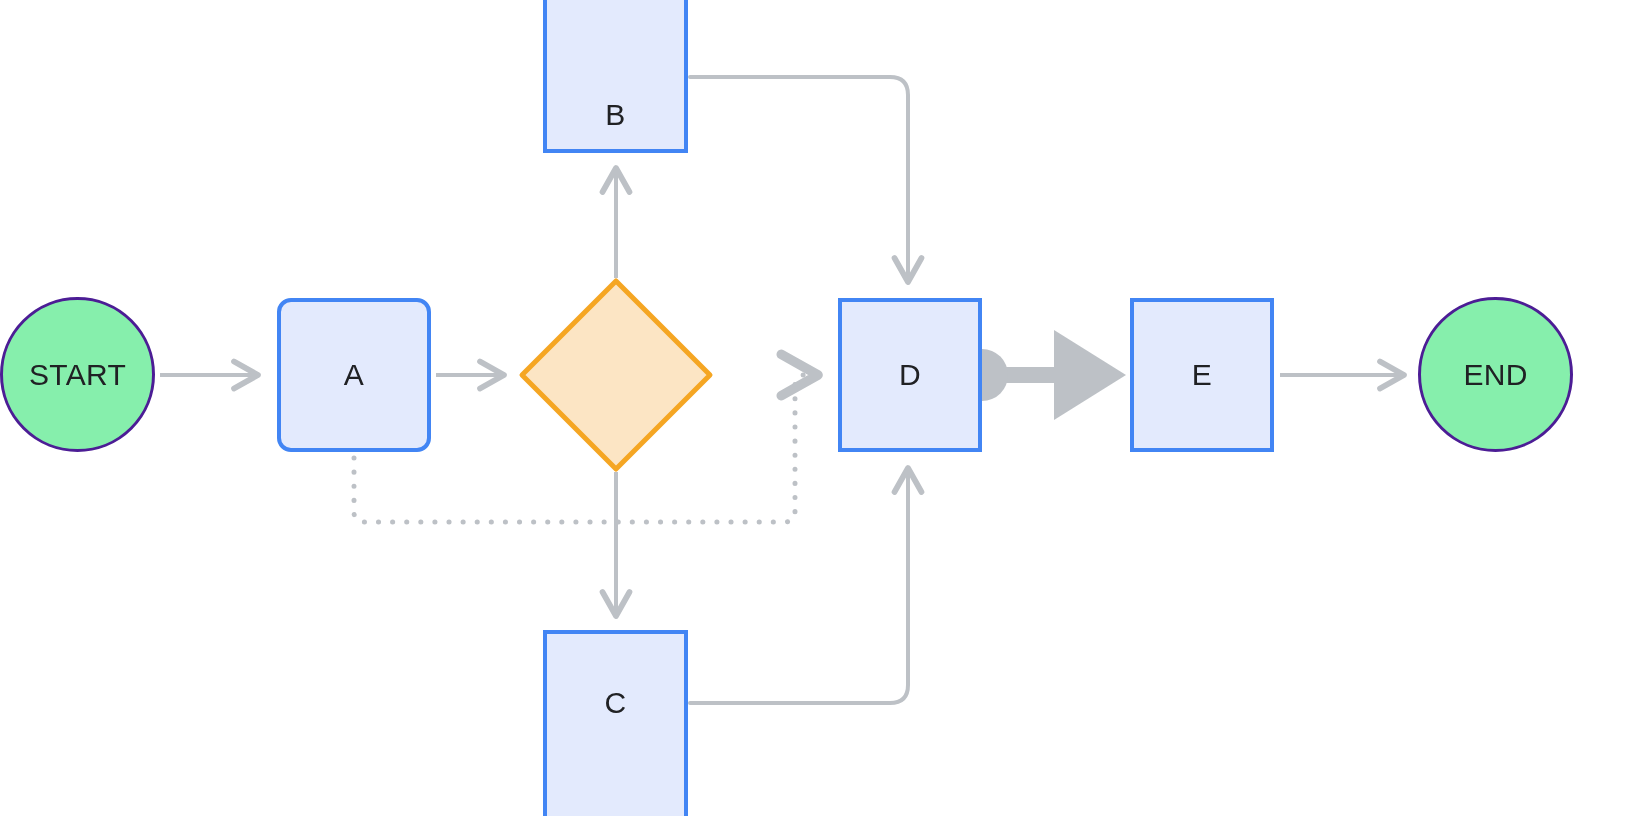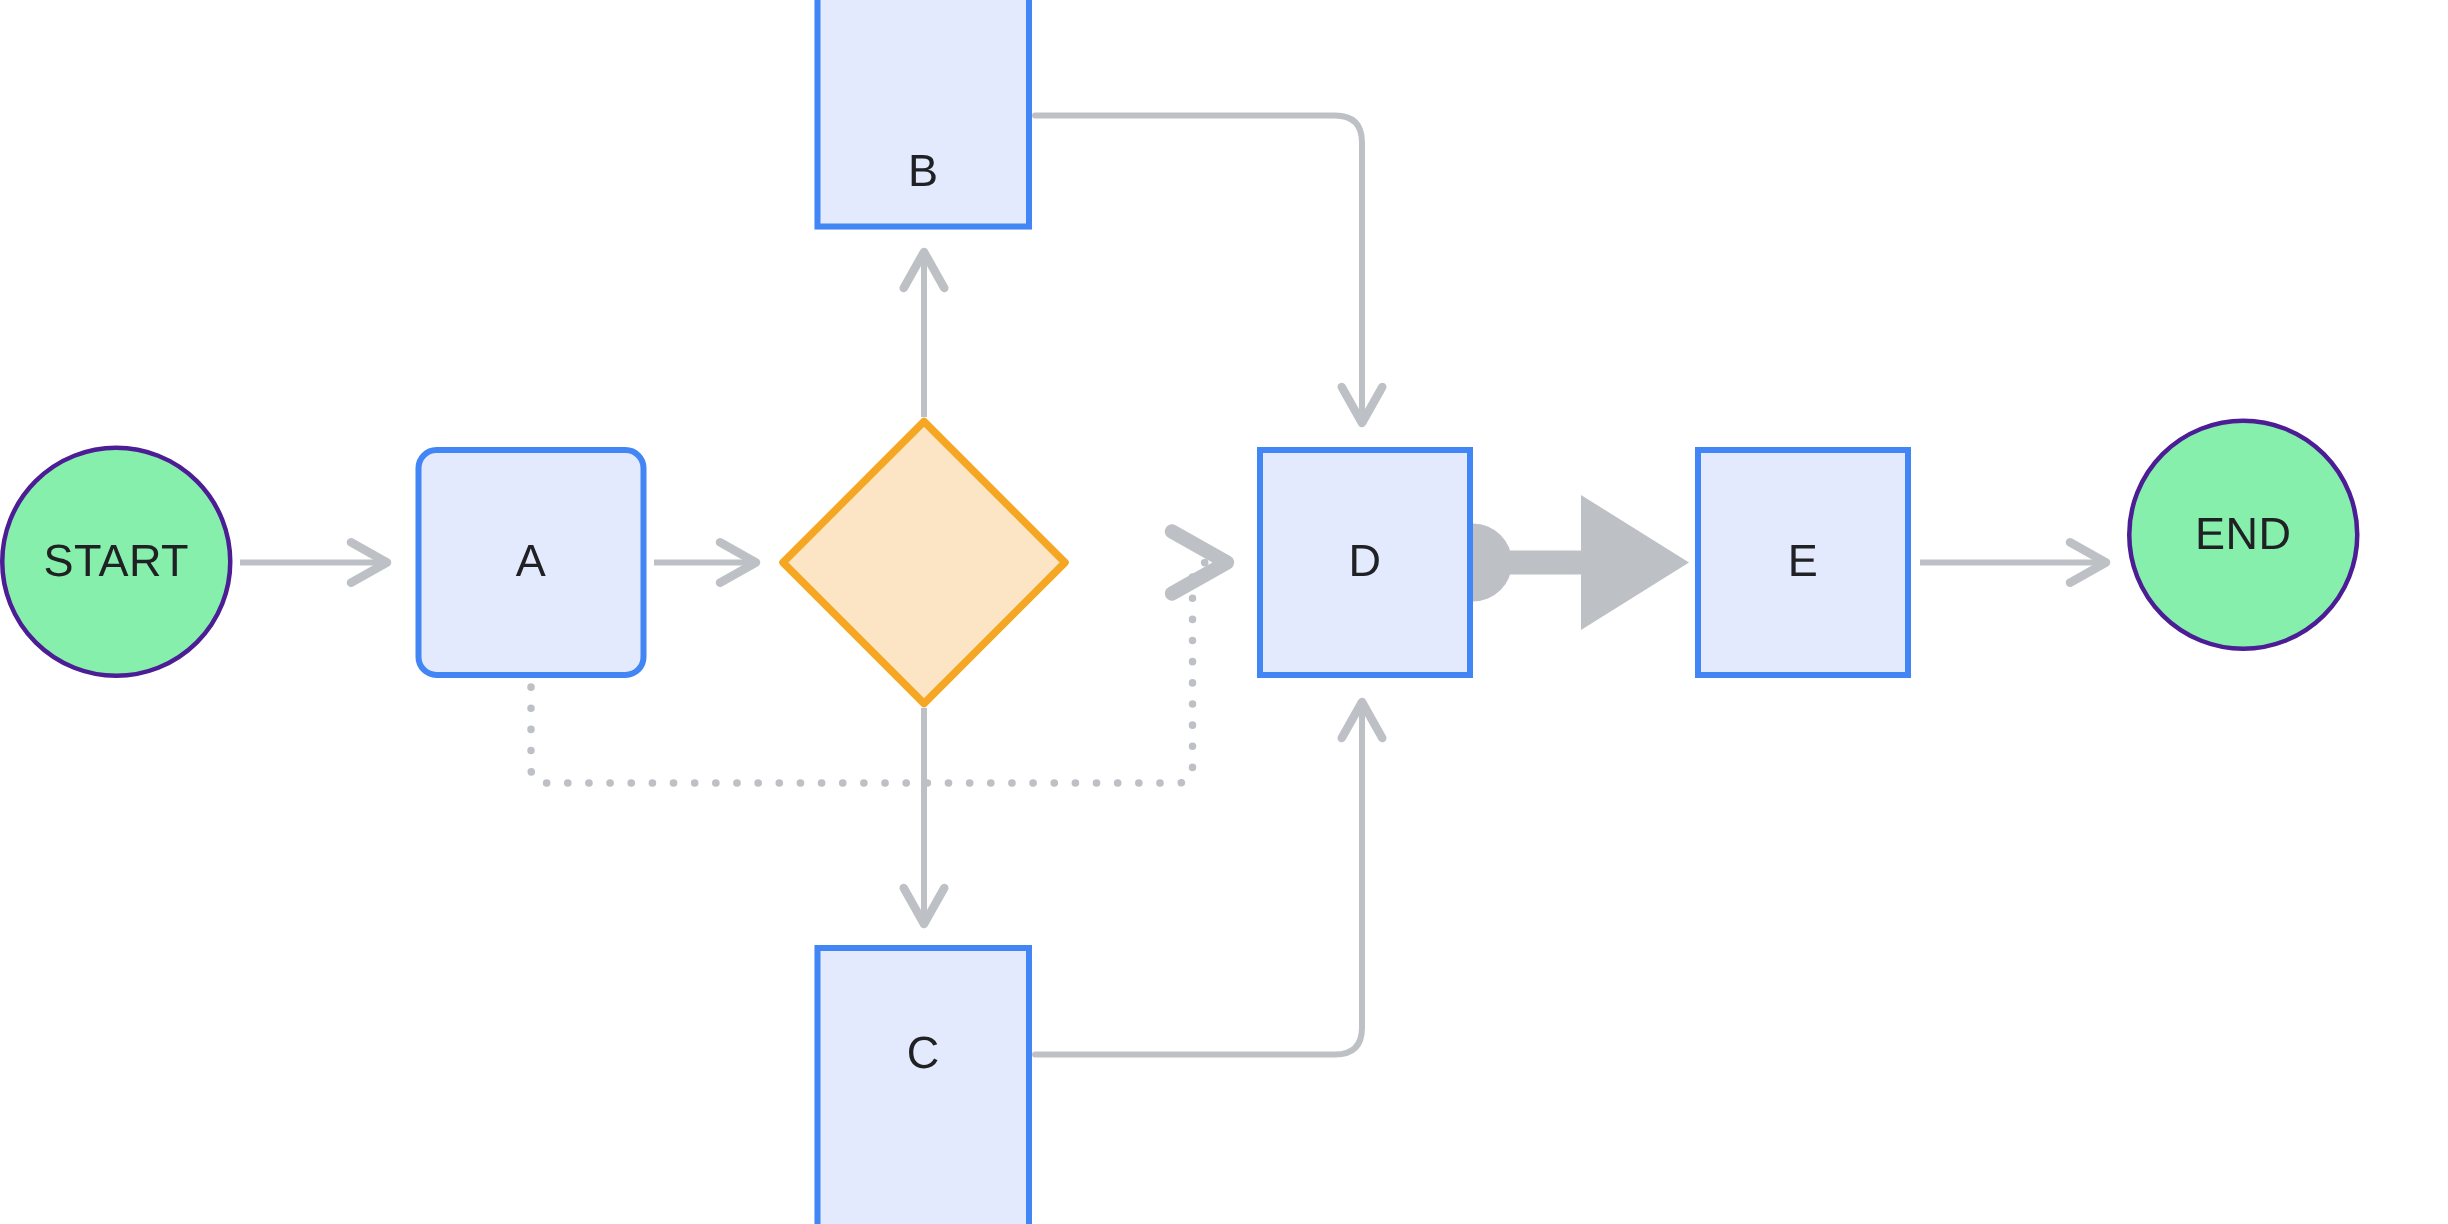--- a/index.html
+++ b/index.html
@@ -129,17 +129,17 @@
   </div>
 
   <div class="node node-box" style="left:838px; top:298px; width:144px; height:154px;">
     <span>D</span>
   </div>
 
   <div class="node node-box" style="left:1130px; top:298px; width:144px; height:154px;">
     <span>E</span>
   </div>
 
-  <div class="node node-terminal" style="left:1418px; top:279px; width:155px; height:155px;">
+  <div class="node node-terminal" style="left:1418px; top:297px; width:155px; height:155px;">
     <span>END</span>
   </div>
 
 </div>
 
 </body></html>

